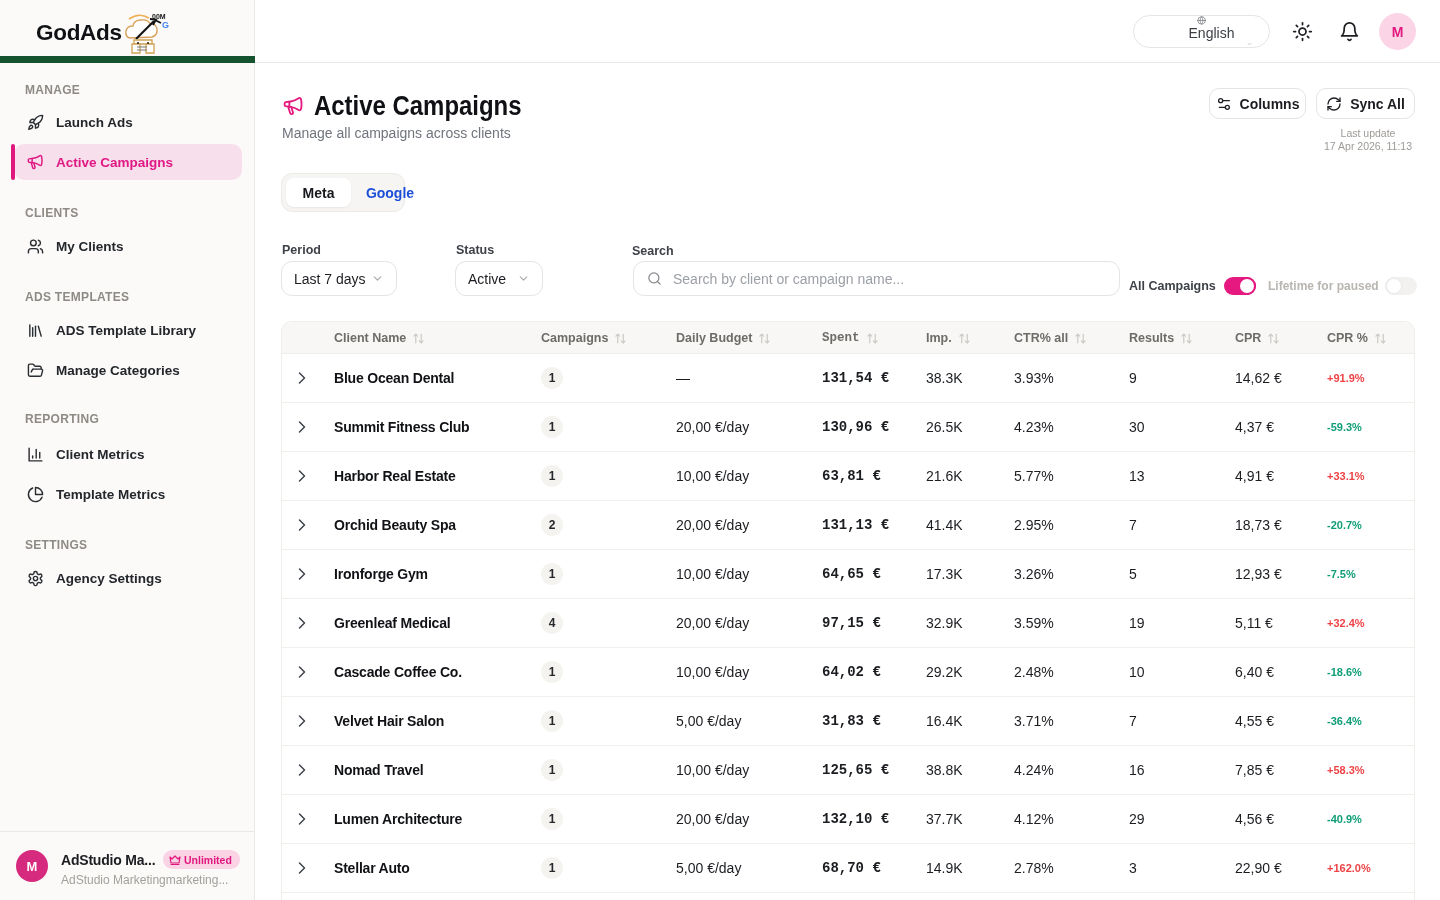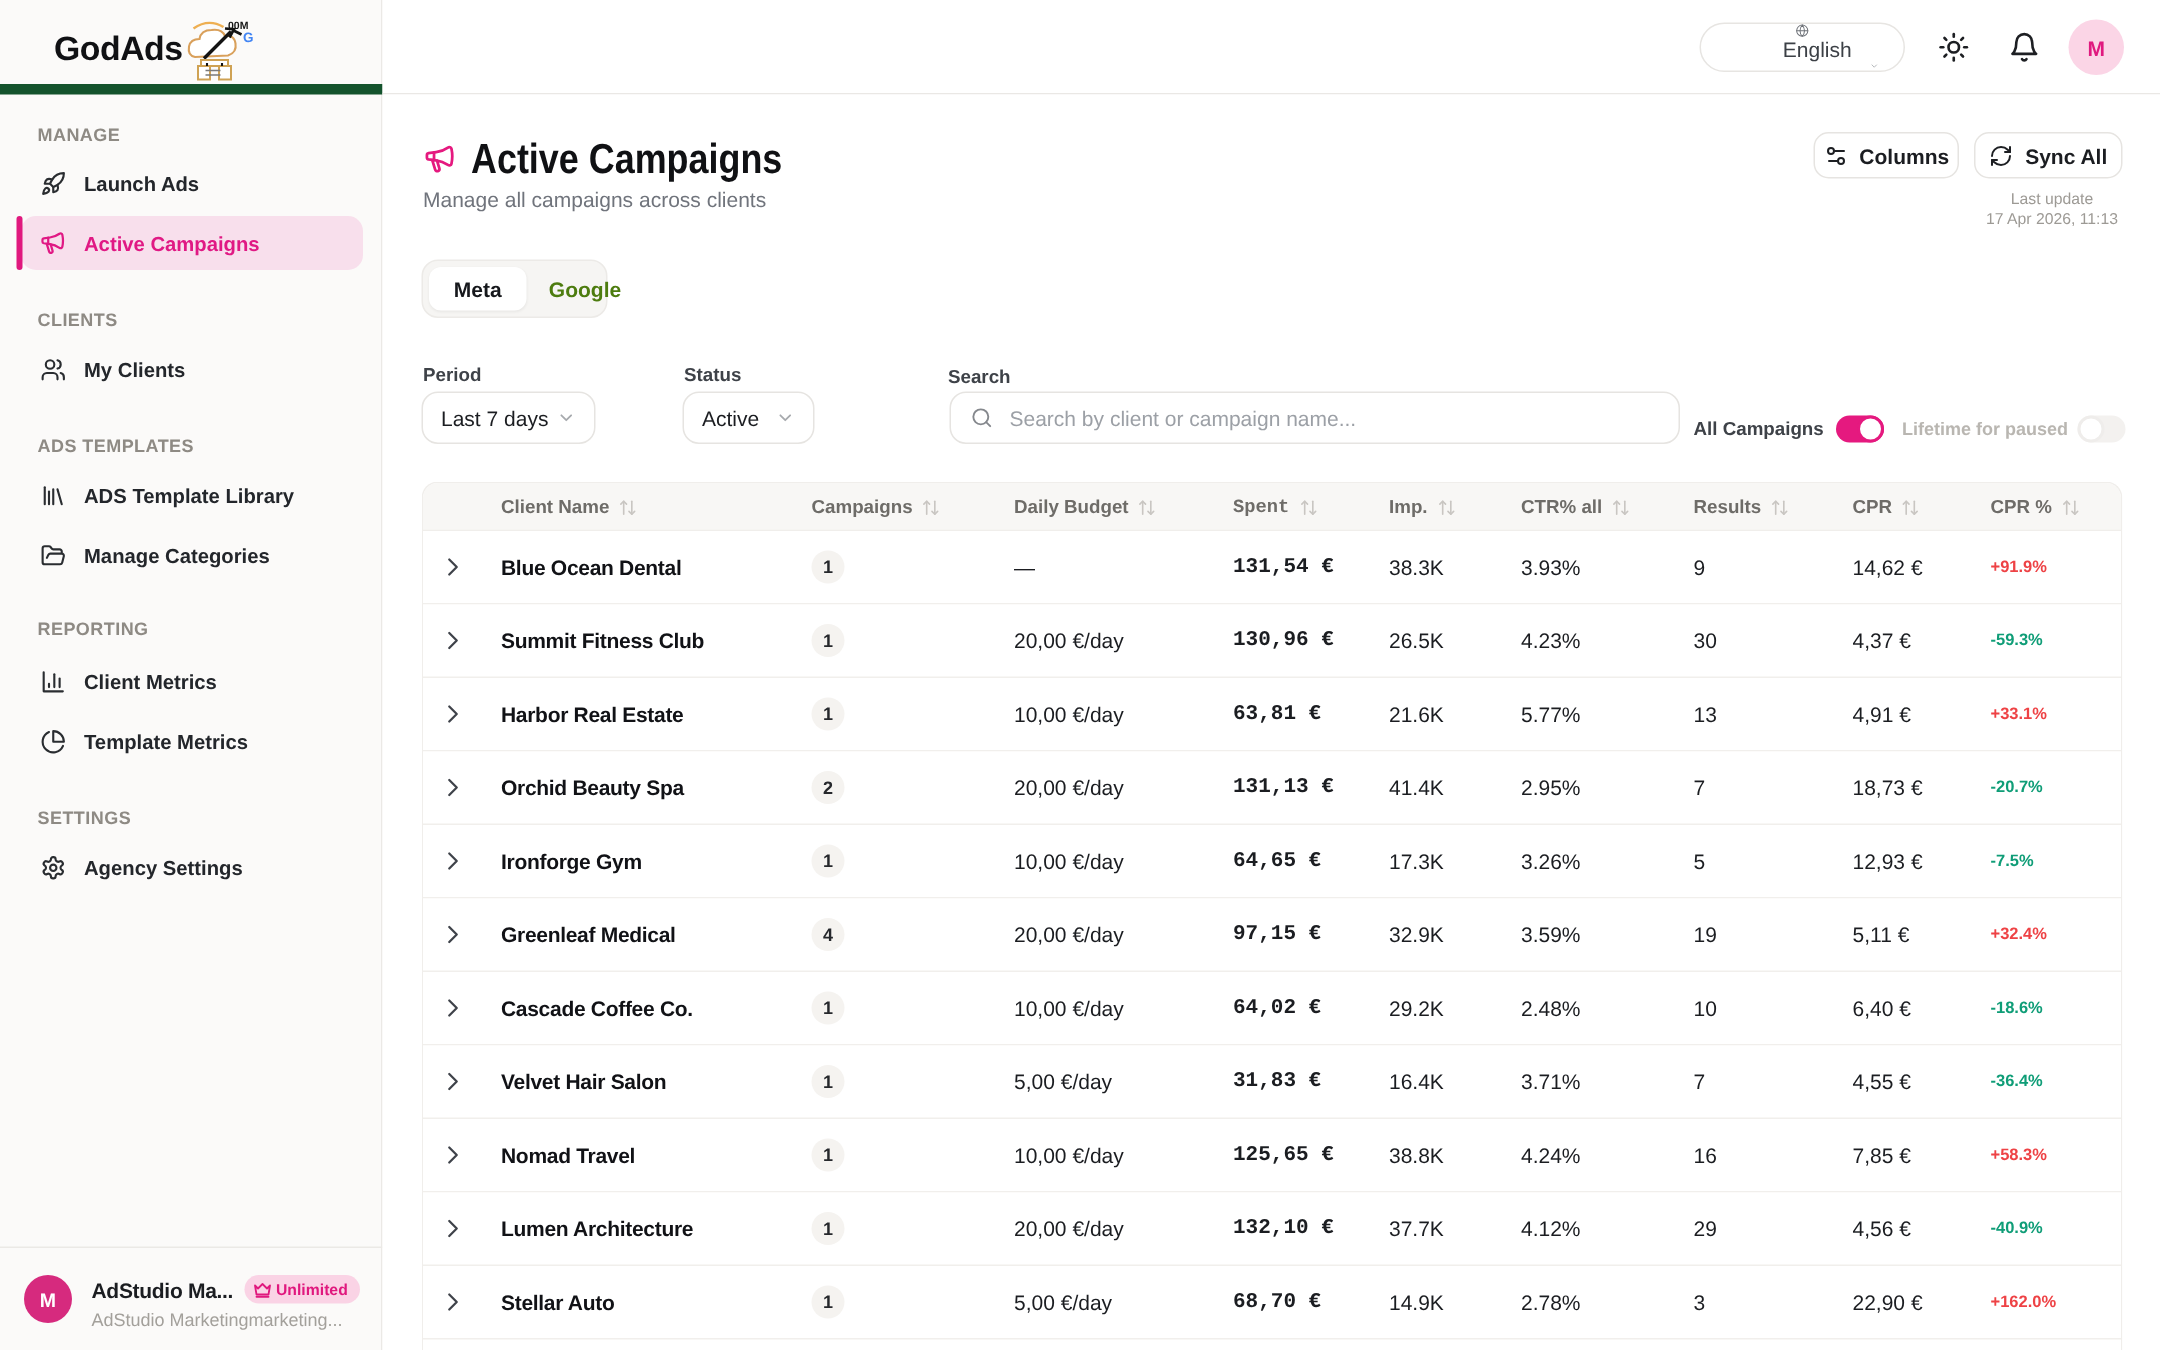--- a/index.html
+++ b/index.html
@@ -45,21 +45,21 @@
 #subtitle { position:absolute; left:27px; top:62px; font-size:14px; color:#70747c; }
 .btn { position:absolute; height:31px; background:#fff; border:1px solid #e6e4e1; border-radius:10px;
   display:flex; align-items:center; justify-content:center; gap:8px; font-size:14px; font-weight:bold; color:#1b1d21; }
 #btnColumns { left:954px; top:25px; width:97px; }
 #btnSync { left:1061px; top:25px; width:99px; }
 #lastupdate { position:absolute; left:1066px; top:64px; width:94px; text-align:center; font-size:10.5px; color:#9d9a95; line-height:13px; }
 
 #tabs { position:absolute; left:26px; top:110px; width:124px; height:39px; background:#f6f5f3; border:1px solid #eceae7; border-radius:11px;padding-left:12px; }
 #tabMeta { position:absolute; left:4px; top:4px; width:65px; height:29px; background:#fff; border-radius:8px;
   box-shadow:0 1px 2px rgba(0,0,0,0.06); display:flex; align-items:center; justify-content:center; font-size:14px; font-weight:bold; color:#16181c; }
-#tabGoogle { position:absolute; left:69px; top:4px; width:78px; height:29px; display:flex; align-items:center; justify-content:center; font-size:14px; font-weight:bold; color:#4d7c0f; }
+#tabGoogle { position:absolute; left:69px; top:4px; width:78px; height:29px; display:flex; align-items:center; justify-content:center; font-size:14px; font-weight:bold; color:#1d4ed8; }
 
 .flabel { position:absolute; font-size:12.5px; font-weight:bold; color:#3e4248; }
 .select { position:absolute; top:198px; height:35px; border:1px solid #e6e4e1; border-radius:11px; background:#fff;
   display:flex; align-items:center; padding:0 12px; font-size:14px; color:#1b1d21; }
 .select .chev { margin-left:auto; }
 #search { position:absolute; left:378px; top:198px; width:487px; height:35px; border:1px solid #e6e4e1; border-radius:11px;
   display:flex; align-items:center; padding:0 13px; gap:11px; }
 #search .ph { font-size:14px; color:#9ca0a6; }
 .togglelabel { position:absolute; top:217px; font-size:13px; font-weight:bold; white-space:nowrap; }
 .toggle { position:absolute; top:214px; width:32px; height:18px; border-radius:9px; }

